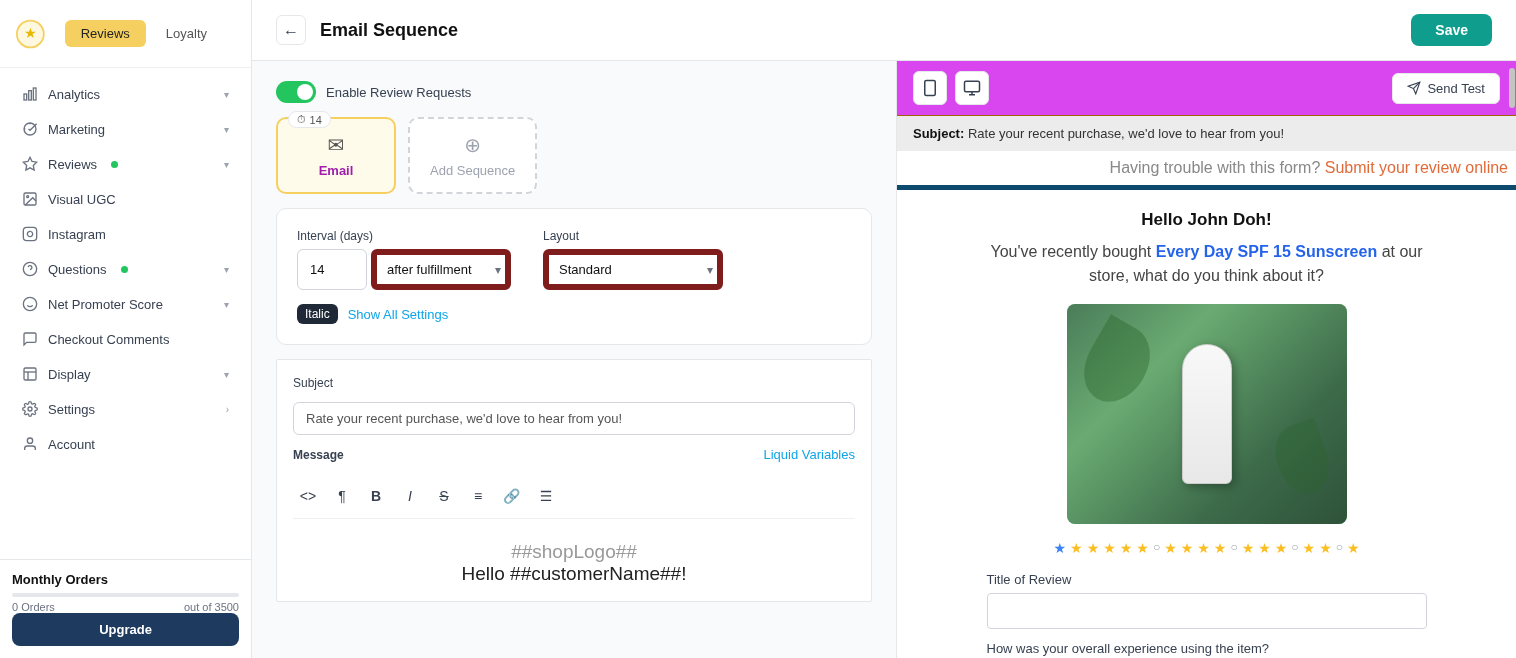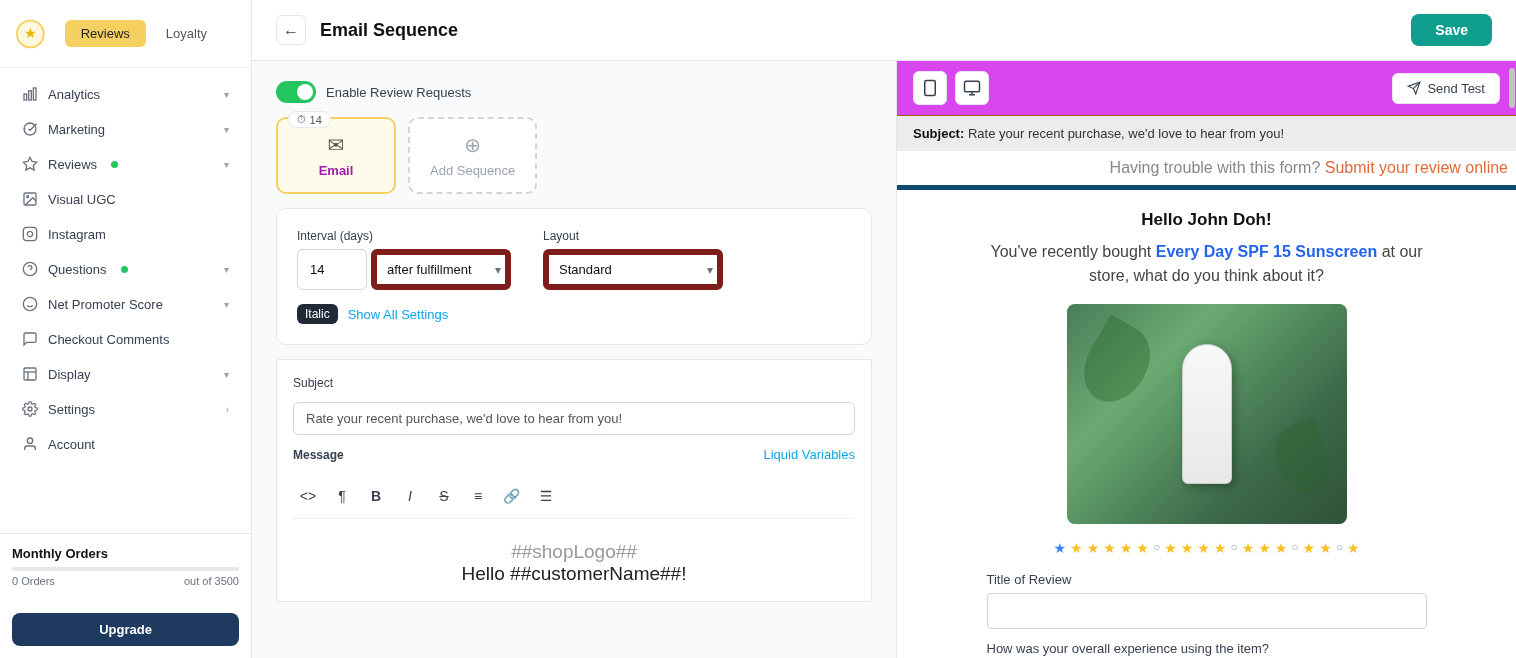--- a/index.html
+++ b/index.html
@@ -11,21 +11,21 @@
     .nav-tabs { display: flex; gap: 4px; padding: 8px 12px; }
     .nav-tab { padding: 6px 16px; border-radius: 6px; cursor: pointer; font-size: 13px; font-weight: 500; }
     .nav-tab.active { background: #f5d060; color: #222; }
     .nav-tab:not(.active) { color: #555; }
     .sidebar-nav { flex: 1; overflow-y: auto; padding: 8px 0; }
     .nav-item { display: flex; align-items: center; justify-content: space-between; padding: 9px 16px; cursor: pointer; color: #374151; font-size: 13px; border-radius: 6px; margin: 1px 6px; }
     .nav-item-left { display: flex; align-items: center; gap: 10px; }
     .nav-item-dot { width: 7px; height: 7px; background: #22c55e; border-radius: 50%; margin-left: 4px; }
     .chevron-icon { color: #9ca3af; font-size: 10px; }
     .sidebar-bottom { padding: 12px; border-top: 1px solid #e5e7eb; }
-    .orders-section { margin-bottom: 26px; }
+    .orders-section { margin-bottom: 0; }
     .orders-label { font-size: 13px; font-weight: 600; color: #111; margin-bottom: 2px; }
     .orders-bar-bg { height: 4px; background: #e5e7eb; border-radius: 2px; margin: 6px 0 4px; }
     .orders-bar-fill { height: 4px; background: #6ee7b7; border-radius: 2px; width: 0%; }
     .orders-count-row { display: flex; justify-content: space-between; font-size: 11px; color: #6b7280; }
     .upgrade-btn { width: 100%; padding: 9px; background: #1e3a5f; color: #fff; border: none; border-radius: 8px; font-size: 13px; font-weight: 600; cursor: pointer; }
     .main-header { display: flex; align-items: center; justify-content: space-between; padding: 14px 24px; border-bottom: 1px solid #e5e7eb; background: #fff; }
     .header-left { display: flex; align-items: center; gap: 14px; }
     .back-btn { width: 30px; height: 30px; border: 1px solid #e5e7eb; border-radius: 6px; background: #fff; cursor: pointer; display: flex; align-items: center; justify-content: center; color: #374151; font-size: 16px; }
     .page-title { font-size: 18px; font-weight: 700; color: #111; }
     .save-btn { padding: 8px 24px; background: #0f9e8e; color: #fff; border: none; border-radius: 8px; font-size: 14px; font-weight: 600; cursor: pointer; }

